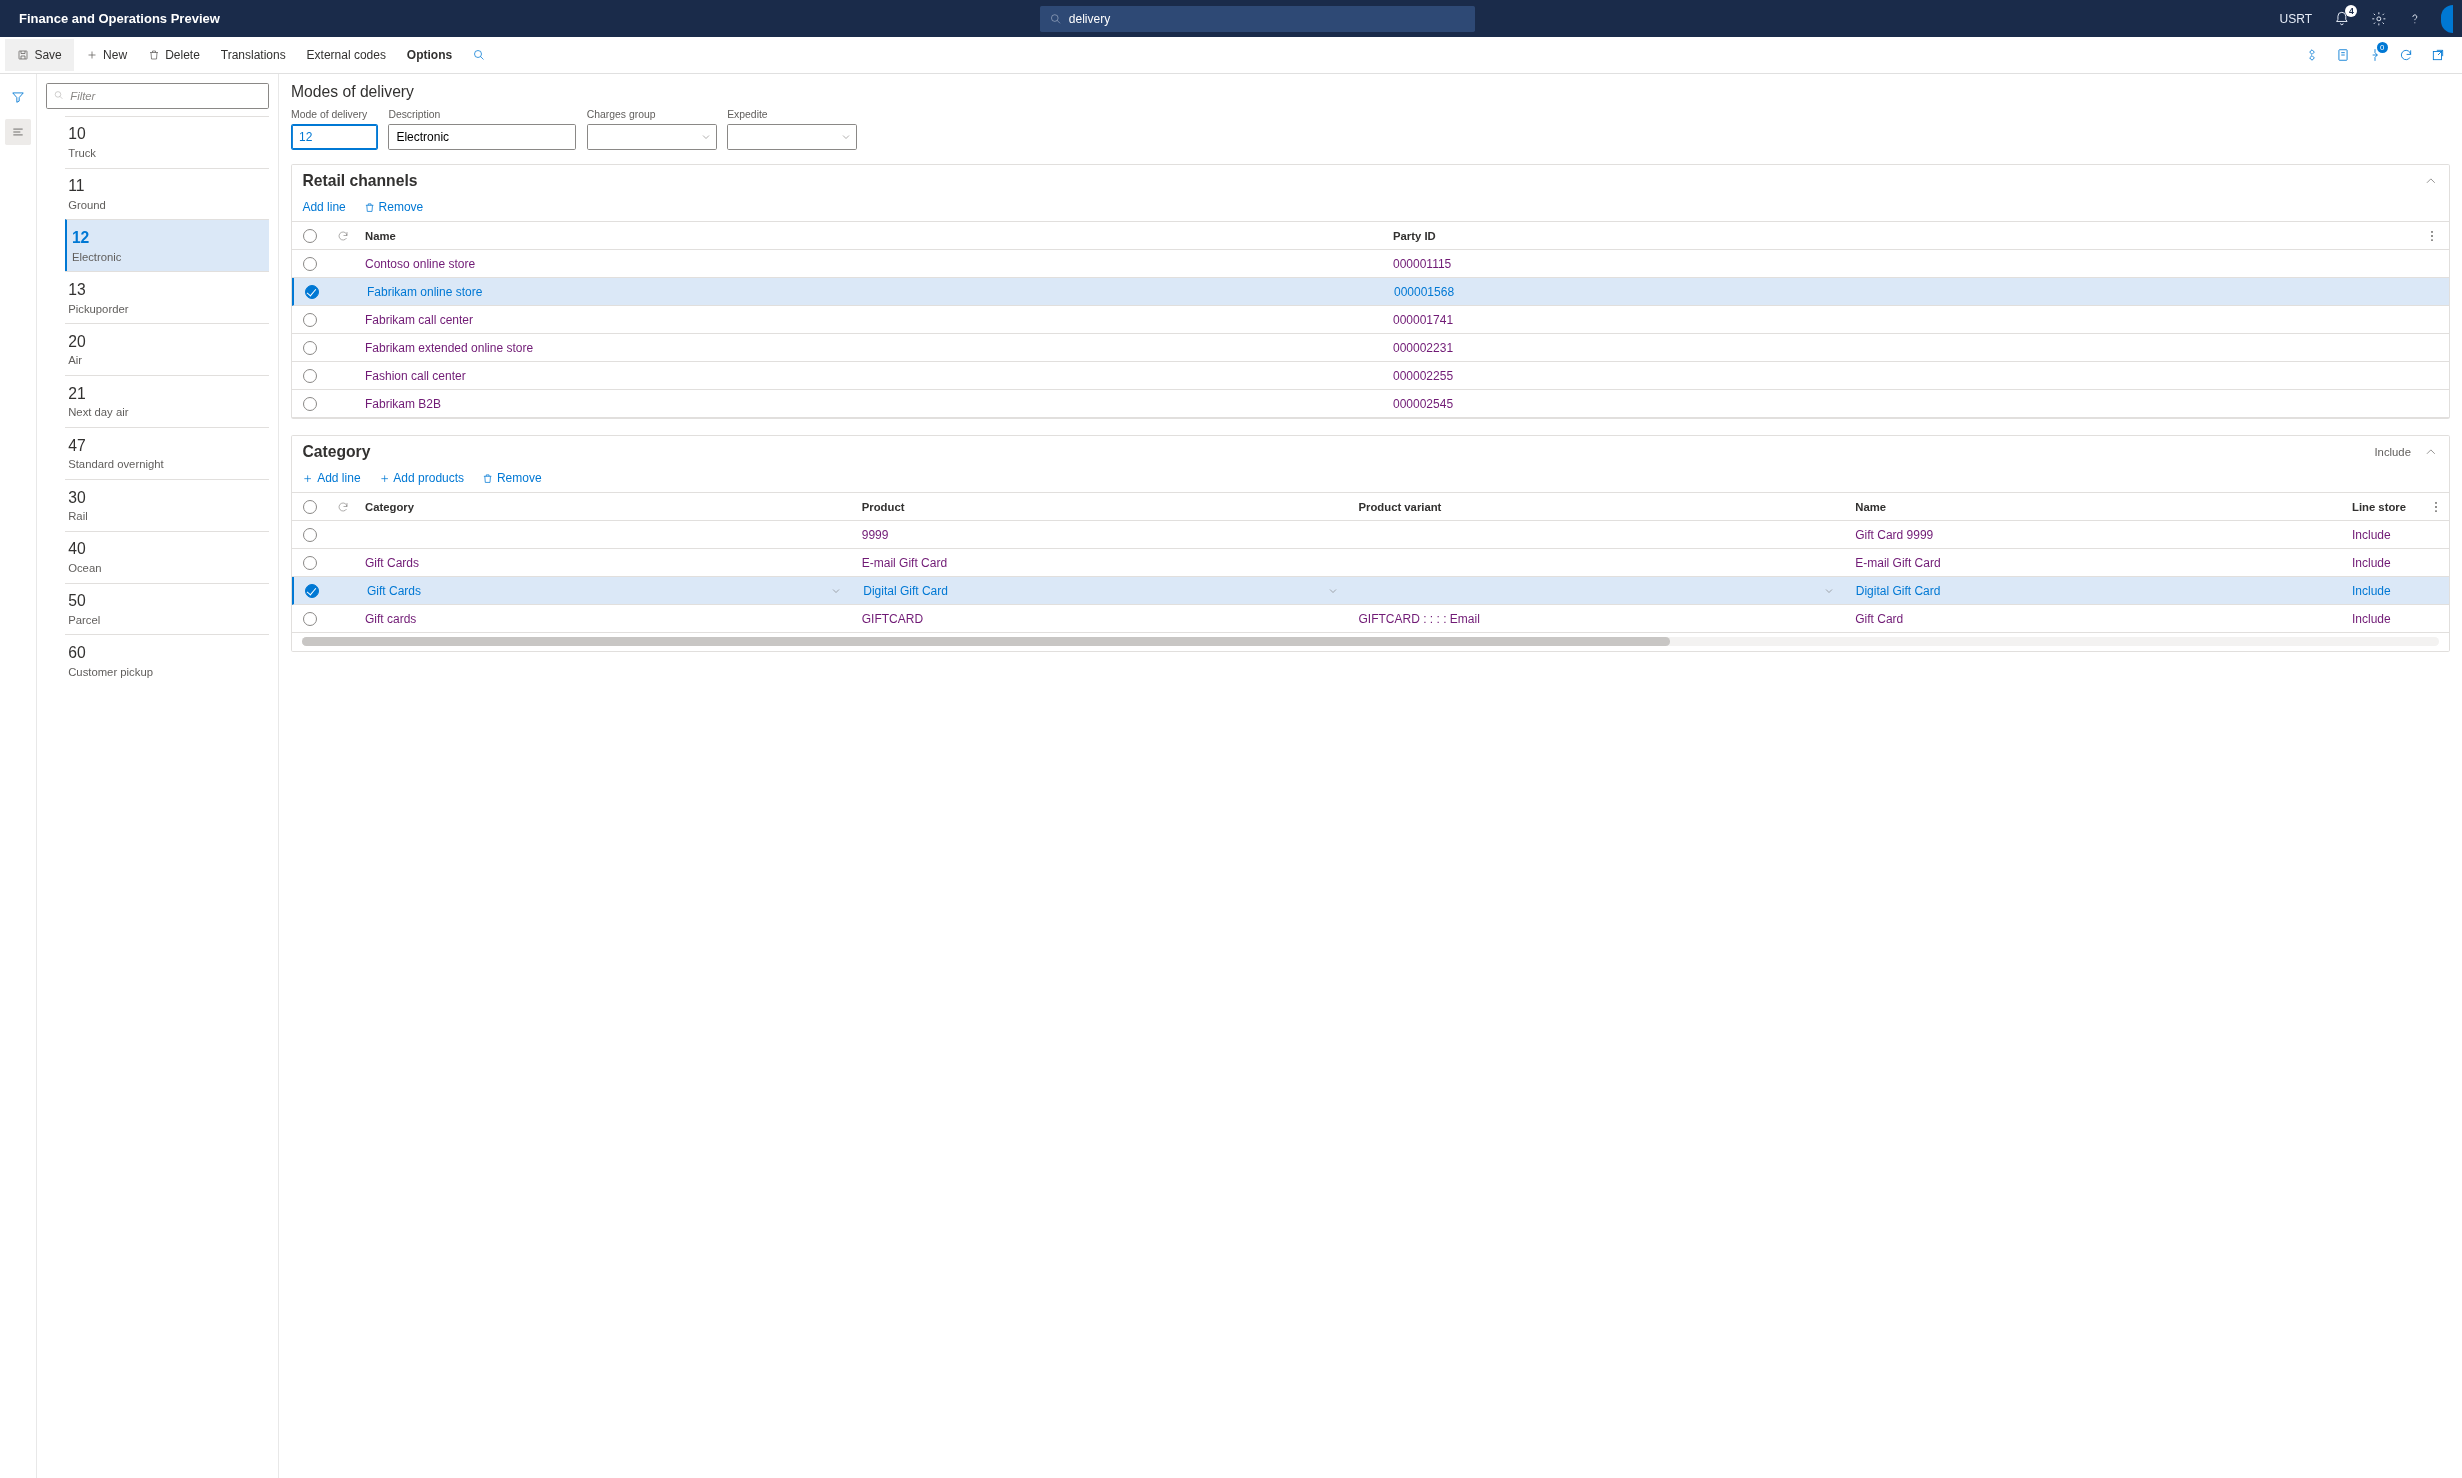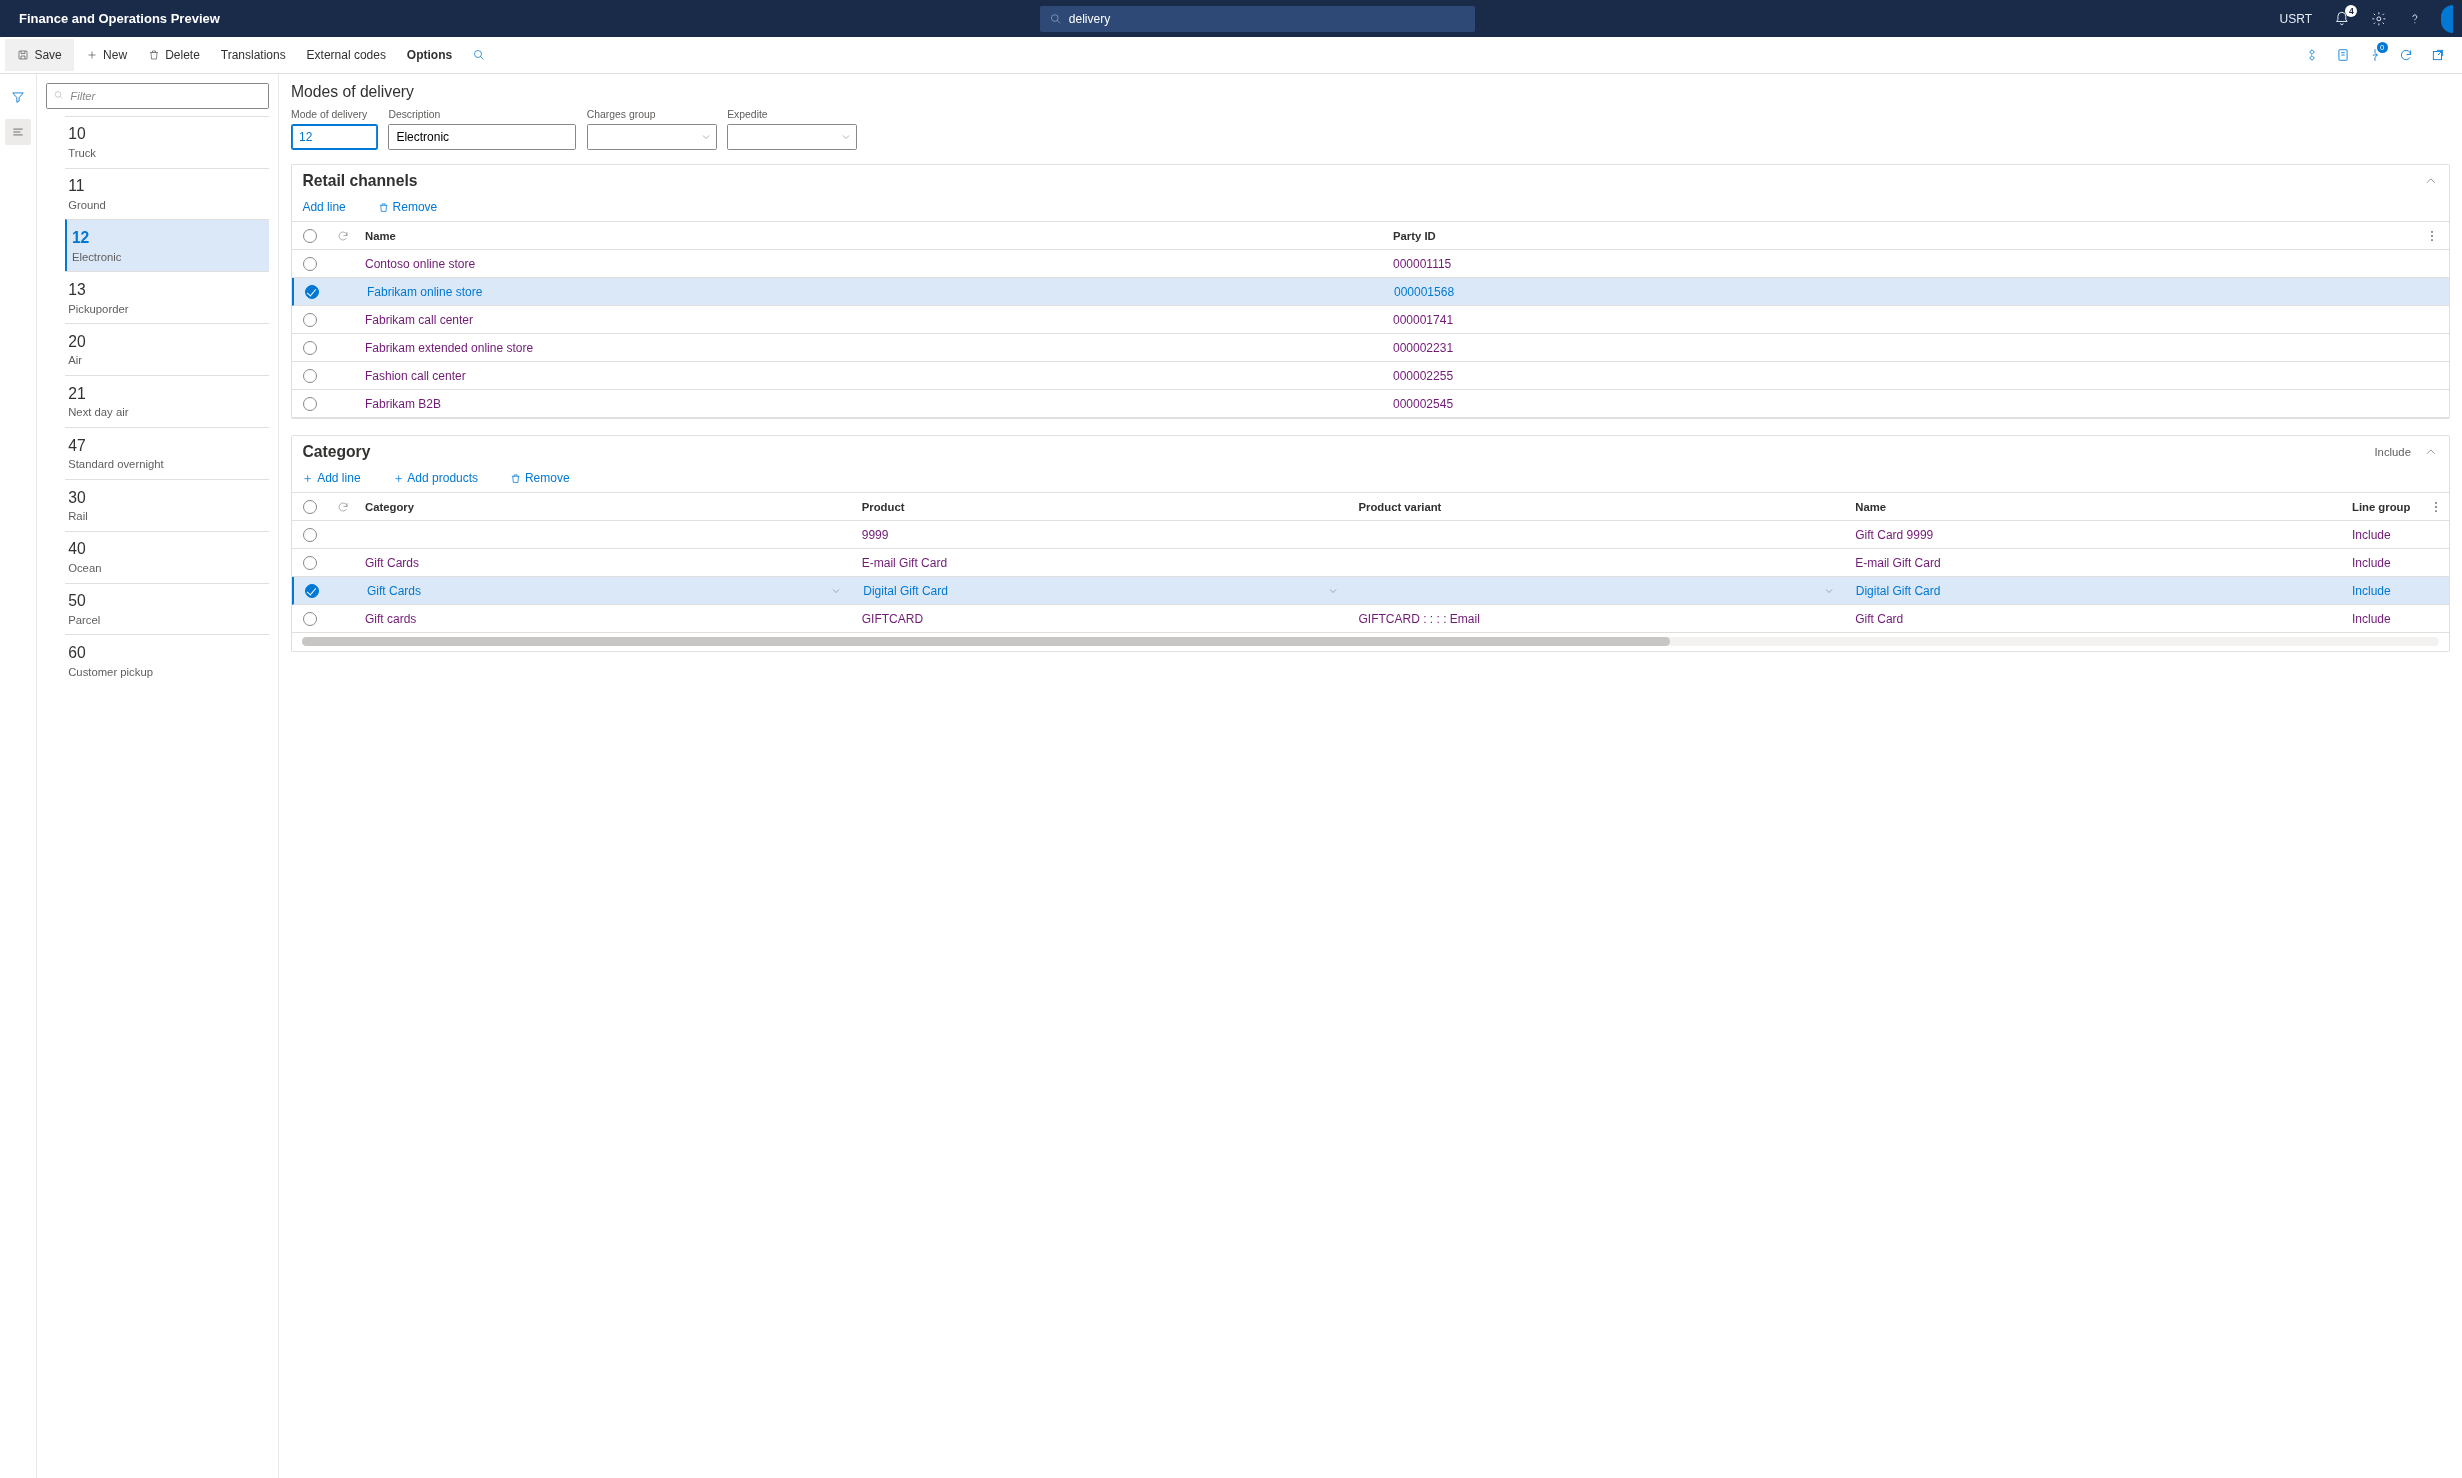--- a/index.html
+++ b/index.html
@@ -131,21 +131,21 @@
     }
     .sec-head {
       display: flex; align-items: center; justify-content: space-between;
       padding: 7px 10.4px;
     }
     .sec-title { font-size: 15.7px; font-weight: 600; }
     .sec-actions { display: flex; align-items: center; gap: 12px; }
     .sec-right-text { font-size: 11.3px; color: #605e5c; }
     .chev { width: 15.7px; height: 15.7px; stroke: #605e5c; fill: none; cursor: pointer; }
 
-    .grid-toolbar { display: flex; align-items: center; gap: 32px; padding: 3.5px 10.4px 7px 10.4px; }
+    .grid-toolbar { display: flex; align-items: center; gap: 18px; padding: 3.5px 10.4px 7px 10.4px; }
     .link-btn { display: flex; align-items: center; gap: 3.5px; color: #0078d4; font-size: 12px; cursor: pointer; }
     .link-btn svg { width: 11.3px; height: 11.3px; stroke: #0078d4; fill: none; stroke-width: 1.6; }
 
     .grid { border-top: 0.9px solid #e1dfdd; position: relative; }
     .grid-head, .grid-row {
       display: grid; align-items: center; min-height: 28px;
       border-bottom: 0.9px solid #e1dfdd; font-size: 12px;
     }
     .grid-rc .grid-head, .grid-rc .grid-row {
       grid-template-columns: 35px 31px 1fr 1fr 35px;
@@ -550,21 +550,21 @@
               <div class="sel-circle"></div>
             </div>
           <svg class="refresh-ic" viewBox="0 0 24 24">
               <path d="M20 11A8 8 0 1 0 19 16"></path>
               <path d="M20 4v7h-7"></path>
             </svg>
           <div class="col-label">Category</div>
           <div class="col-label">Product</div>
           <div class="col-label">Product variant</div>
           <div class="col-label">Name</div>
-          <div class="col-label">Line group</div>
+          <div class="col-label">Line store</div>
           <svg class="kebab" viewBox="0 0 24 24">
               <circle cx="12" cy="5" r="1.6"></circle>
               <circle cx="12" cy="12" r="1.6"></circle>
               <circle cx="12" cy="19" r="1.6"></circle>
             </svg>
         </div>
         <div id="product-rows">
             <div class="grid-row">
               <div>
                 <div class="sel-circle"></div>

